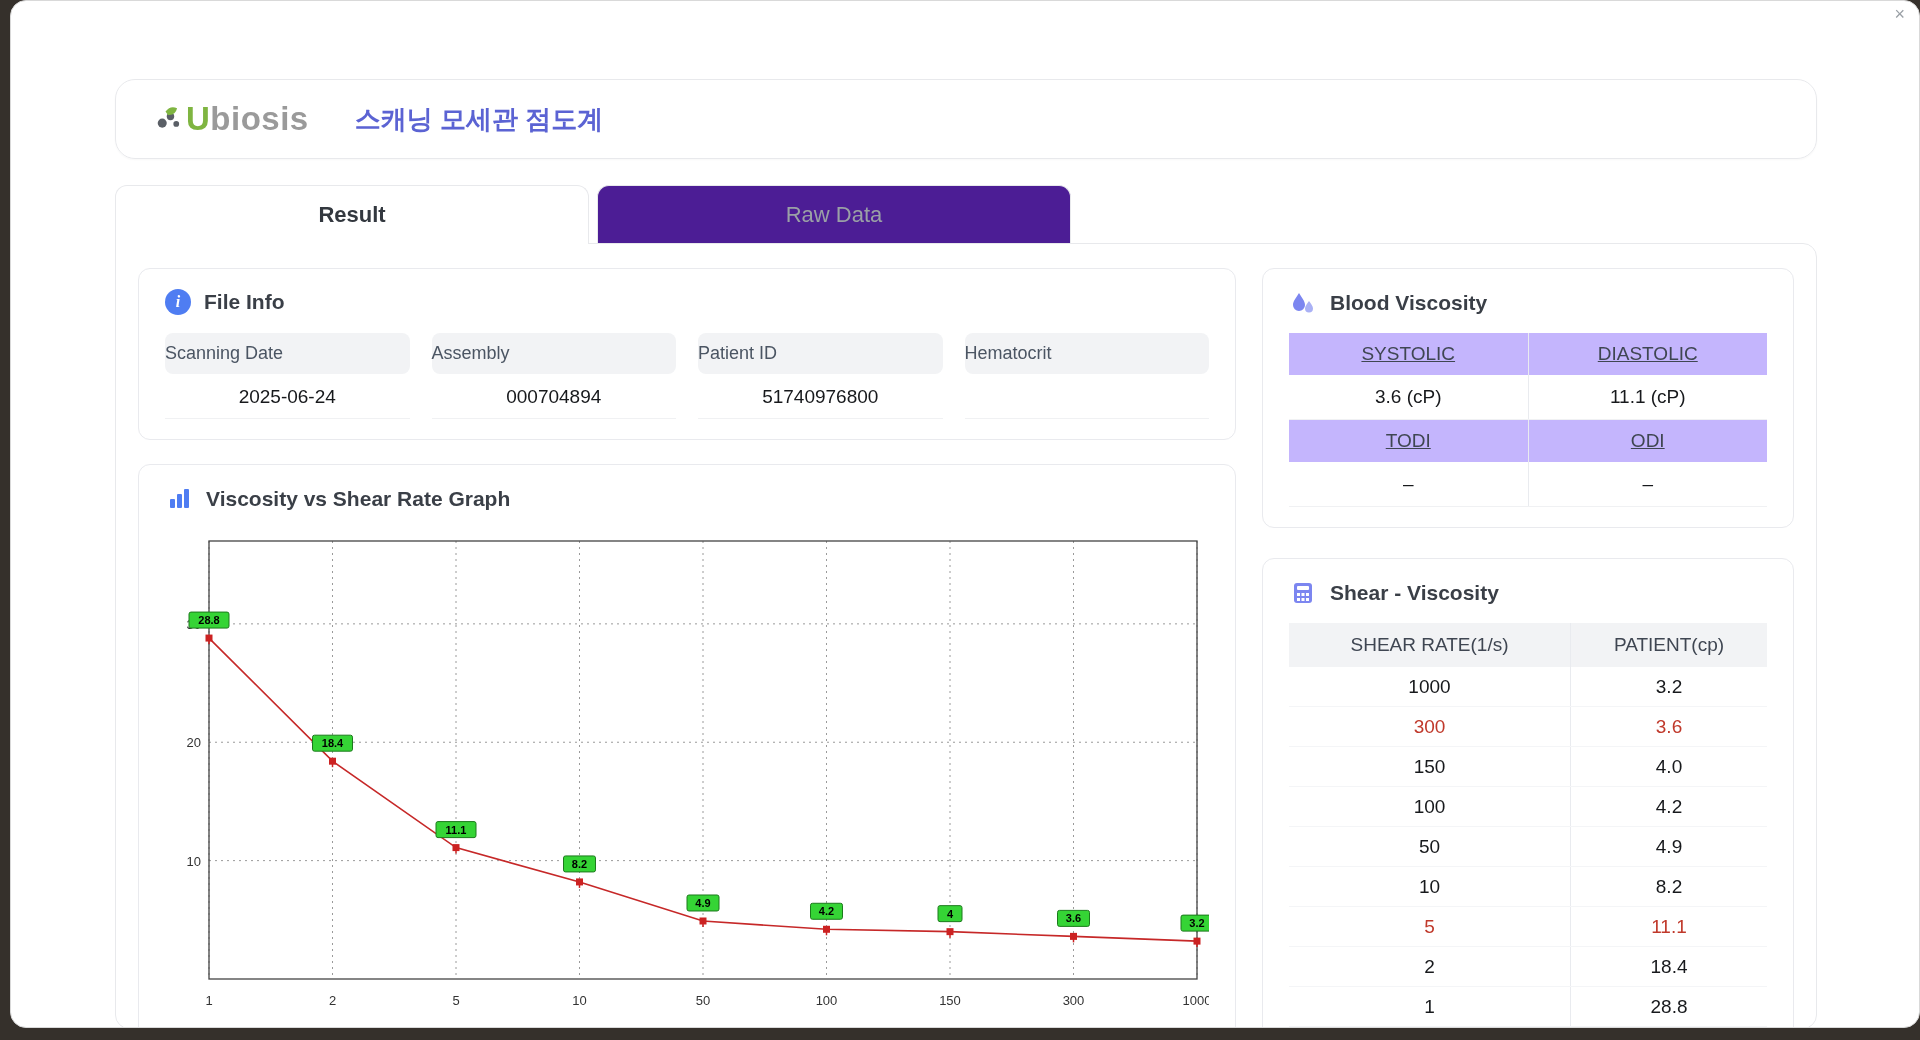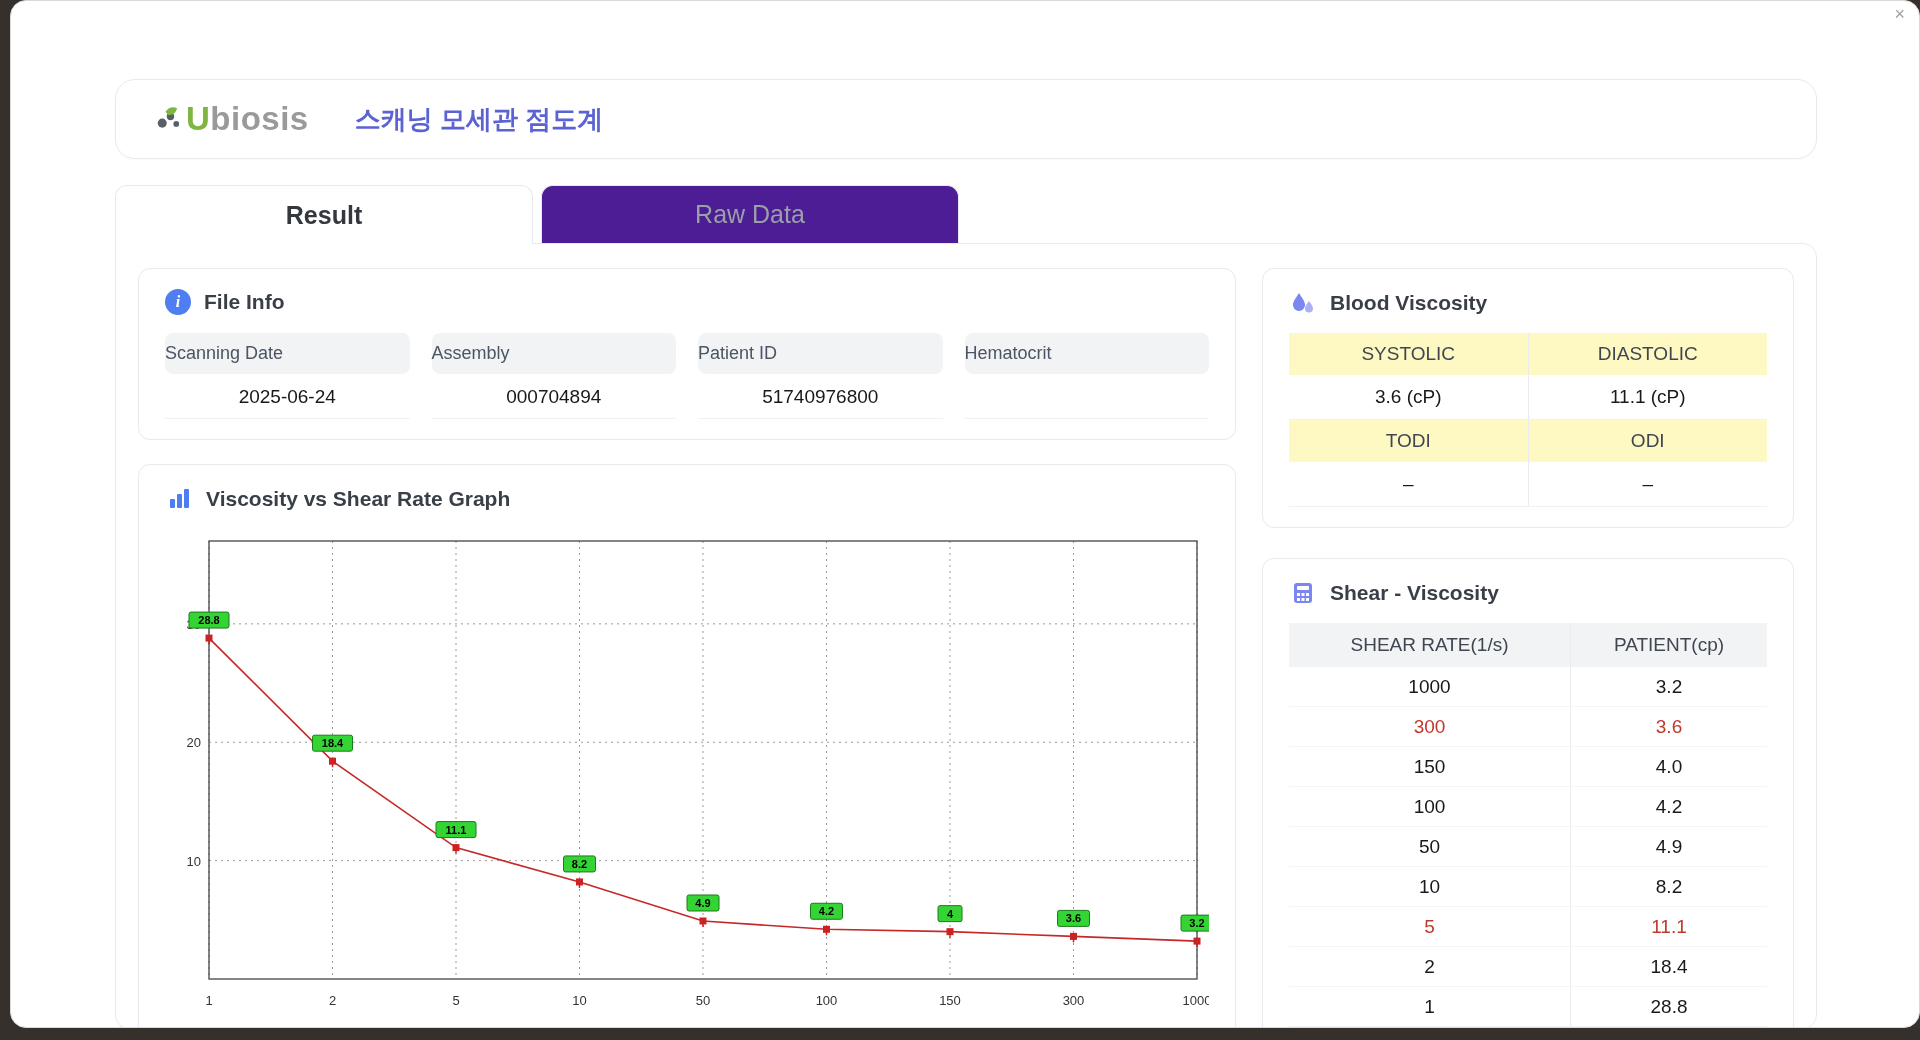--- a/index.html
+++ b/index.html
@@ -25,22 +25,22 @@
   }
   .logo { display: flex; align-items: center; gap: 4px; }
   .logo-text { font-size: 33px; font-weight: bold; letter-spacing: 0.5px; }
   .logo-u { color: #7fb541; }
   .logo-rest { color: #9a9a9a; font-weight: 600; }
   .app-title { color: #5b63d3; font-size: 26px; font-weight: bold; }
 
   
   .tabs { display: flex; gap: 8px; margin-top: 26px; position: relative; z-index: 2; }
   .tab {
-    width: 418px; height: 58px; display: flex; align-items: center; justify-content: center;
-    font-size: 25px; border: 1px solid #e8e9ec; border-bottom: none;
+    width: 474px; height: 58px; display: flex; align-items: center; justify-content: center;
+    font-size: 22px; border: 1px solid #e8e9ec; border-bottom: none;
     border-radius: 12px 12px 0 0; cursor: pointer;
   }
   .tab.active { background: #fff; color: #33383f; font-weight: bold; margin-bottom: -1px; height: 59px; }
   .tab.inactive { background: #4c1d95; color: #9aa0a6; }
 
   
   .panel {
     border: 1px solid #e8e9ec; border-radius: 0 14px 14px 14px;
     padding: 24px 22px; display: flex; gap: 26px; height: 786px;
     position: relative; z-index: 1;
@@ -71,21 +71,21 @@
     border-bottom: 1px solid #f0f1f3; min-height: 45px;
   }
 
   
   .chart-wrap { margin-top: 12px; }
   #chart-svg { width: 100%; display: block; }
 
   
   .bv-table { width: 100%; border-collapse: collapse; margin-top: 16px; }
   .bv-table td { width: 50%; text-align: center; font-size: 19px; }
-  .bv-head td { background: #fef9c3; color: #3f4652; padding: 10px 0; }
+  .bv-head td { background: #c4b5fd; color: #3f4652; padding: 10px 0; text-decoration: underline; }
   .bv-val td { padding: 11px 0; color: #17191c; border-bottom: 1px solid #f0f1f3; }
   .bv-table td + td { border-left: 1px solid #e9ebef; }
 
   
   .shear-table { width: 100%; border-collapse: collapse; margin-top: 16px; }
   .shear-table th {
     background: #f2f3f5; color: #3f4652; font-weight: normal;
     font-size: 19px; padding: 11px 0; 
   }
   .shear-table td {

